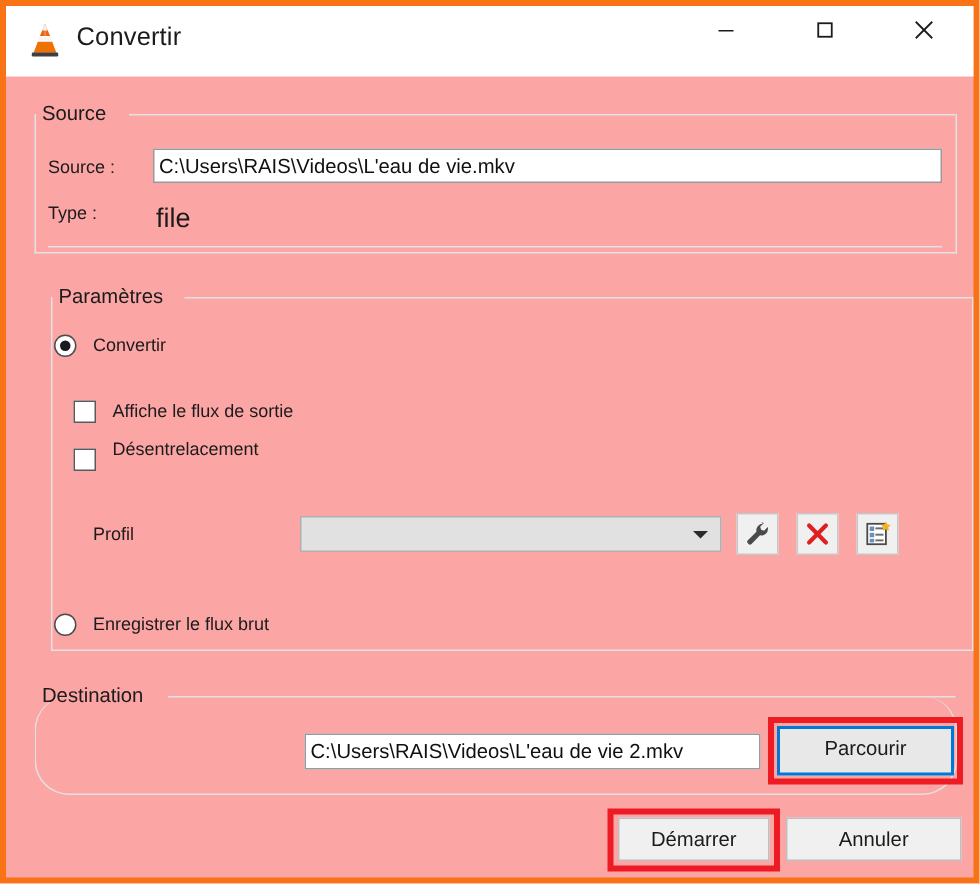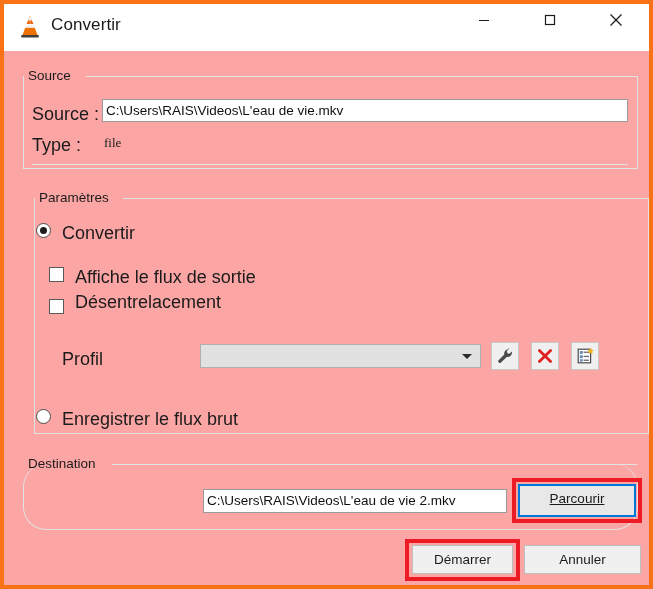--- a/index.html
+++ b/index.html
@@ -76,30 +76,29 @@
     white-space: nowrap;
   }
 
   #group-source { left: 19px; top: 72px; width: 615px; height: 93px; }
   #group-params { left: 30px; top: 194px; width: 615px; height: 236px; }
   #group-dest   { left: 19px; top: 460px; width: 615px; height: 66px; border-radius: 23px; }
 
   
   .lbl {
     position: absolute;
+    font-size: 12px;
+    color: #1b1b1b;
+    white-space: nowrap;
+  }
+  .val {
+    position: absolute;
     font-size: 18px;
     color: #1b1b1b;
     white-space: nowrap;
-  }
-  .val {
-    position: absolute;
-    font-size: 13px;
-    color: #1b1b1b;
-    white-space: nowrap;
-    font-family: Liberation Serif, serif;
   }
 
   
   .tinput {
     position: absolute;
     box-sizing: border-box;
     background: #ffffff;
     border: 1px solid #9a9a9a;
     font-family: "Liberation Sans", sans-serif;
     font-size: 13.5px;
@@ -181,21 +180,20 @@
     font-family: "Liberation Sans", sans-serif;
     font-size: 13.5px;
     color: #1b1b1b;
     text-align: center;
     line-height: 28px;
   }
   .pbtn.focus {
     border: 2px solid #0078d7;
     background: #e8e8e8;
     line-height: 26px;
-    text-decoration: underline;
   }
 
   
   .annot {
     position: absolute;
     box-sizing: border-box;
     border: 4px solid #ed1c24;
     background: transparent;
     pointer-events: none;
   }

